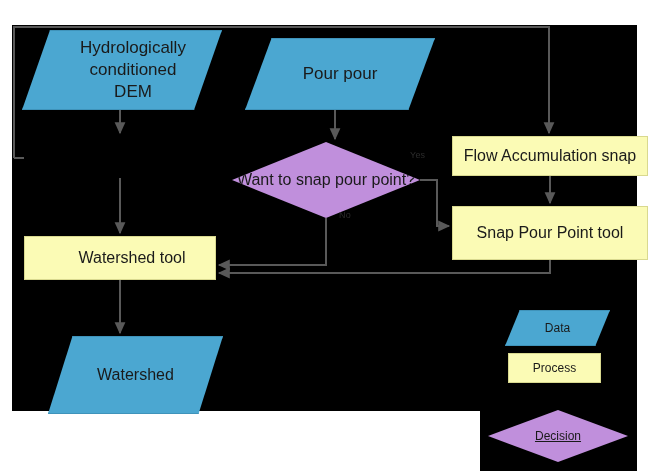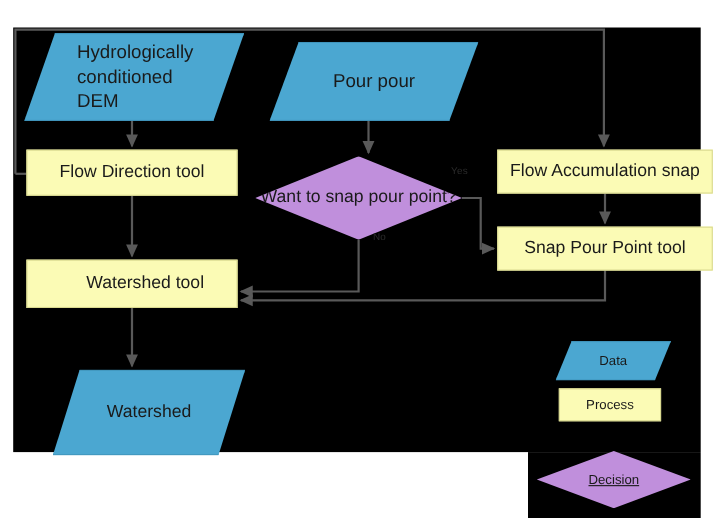--- a/index.html
+++ b/index.html
@@ -21,27 +21,27 @@
         box-sizing:border-box;color:#1a1a1a;text-align:center;}
 
   .data{background:#4BA7D1;border:1px solid #3f93ba;
         clip-path:polygon(14% 0,100% 0,86% 100%,0% 100%);}
   .process{background:#FBFBB5;border:1px solid #d9d98f;}
   .decision{background:#C08FDC;border:none;
             clip-path:polygon(50% 0,100% 50%,50% 100%,0% 50%);}
 
   
   #n-dem       {left:22px; top:30px;  width:200px;height:80px; font-size:17px;}
-  #n-dem .lbl  {width:126px;text-align:left;margin-left:22px;line-height:1.28;}
+  #n-dem .lbl  {width:126px;text-align:center;margin-left:22px;line-height:1.28;}
   #n-pour      {left:245px;top:38px;  width:190px;height:72px; font-size:17px;}
   #n-flowdir   {left:24px; top:136px; width:192px;height:42px; font-size:16px;}
   #n-watershedtool{left:24px;top:236px;width:192px;height:44px;font-size:16px;padding-left:24px;}
   #n-watershed {left:48px; top:336px; width:175px;height:78px; font-size:16px;}
   #n-flowacc   {left:452px;top:136px; width:196px;height:40px; font-size:16px;}
-  #n-snap      {left:452px;top:206px; width:196px;height:40px; font-size:16px;}
+  #n-snap      {left:452px;top:206px; width:196px;height:54px; font-size:16px;}
   #n-decision  {left:232px;top:142px; width:188px;height:76px; font-size:16px;}
   #n-decision .lbl{line-height:1.22;text-align:right;}
 
   
   #lg-data   {left:505px;top:310px;width:105px;height:36px;font-size:12px;}
   #lg-process{left:508px;top:353px;width:93px; height:30px;font-size:12px;}
   #lg-decision{left:488px;top:410px;width:140px;height:52px;font-size:12px;text-decoration:underline;}
 
   
   .edge-label{position:absolute;font-size:9px;color:#2b2b2b;letter-spacing:.2px;}
@@ -86,23 +86,20 @@
   </svg>
 
   <div class="node data" id="n-dem">
     <span class="lbl">Hydrologically conditioned DEM</span>
   </div>
 
   <div class="node data" id="n-pour">
     <span class="lbl">Pour pour</span>
   </div>
 
-  <div class="node process" id="n-flowdir">
-    <span class="lbl">Flow Direction tool</span>
-  </div>
 
   <div class="node process" id="n-flowacc">
     <span class="lbl">Flow Accumulation snap</span>
   </div>
 
   <div class="node process" id="n-snap">
     <span class="lbl">Snap Pour Point tool</span>
   </div>
 
   <div class="node decision" id="n-decision">

